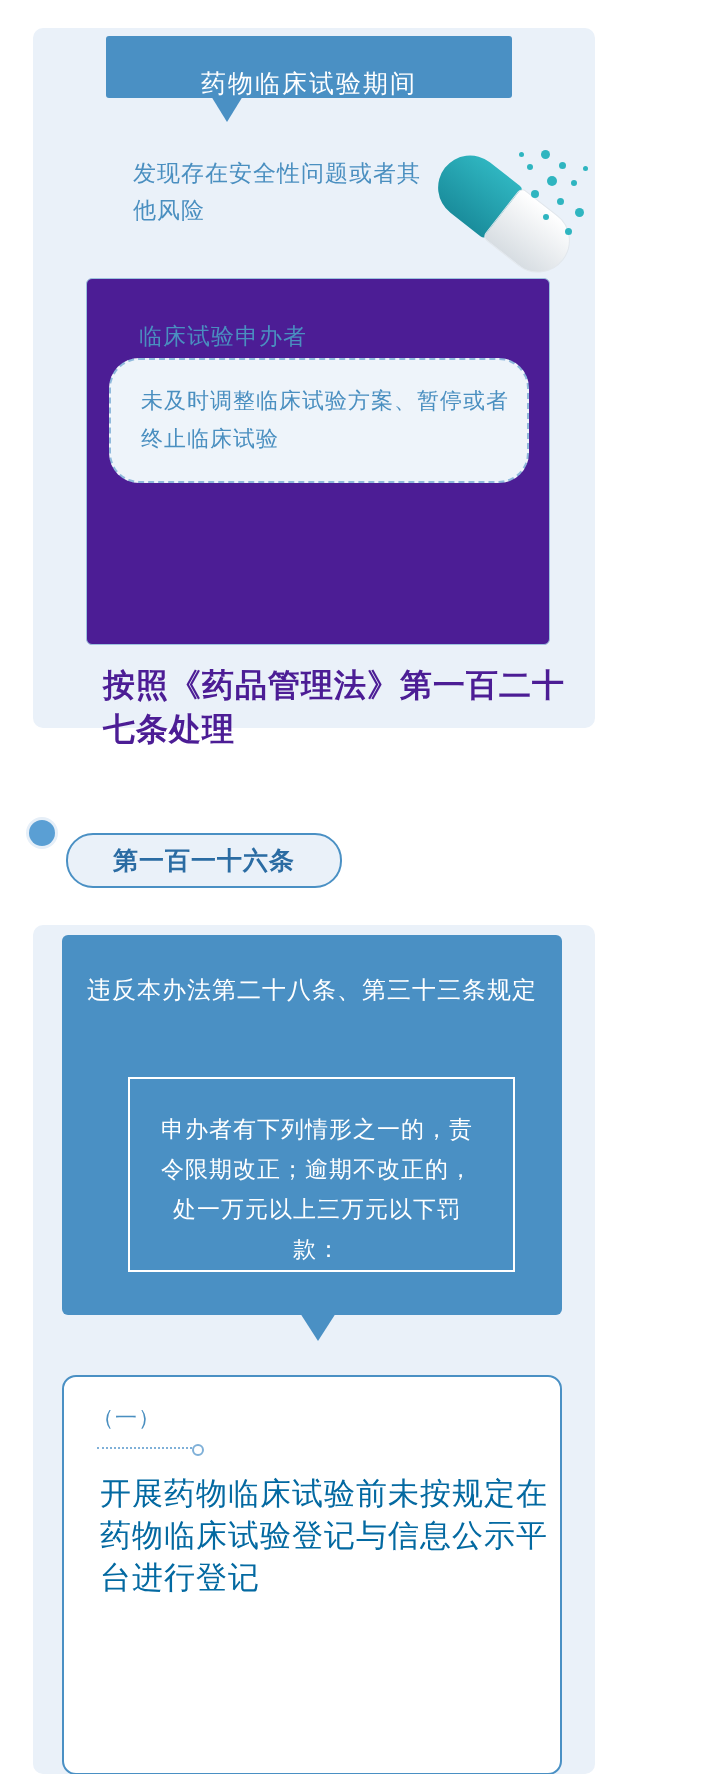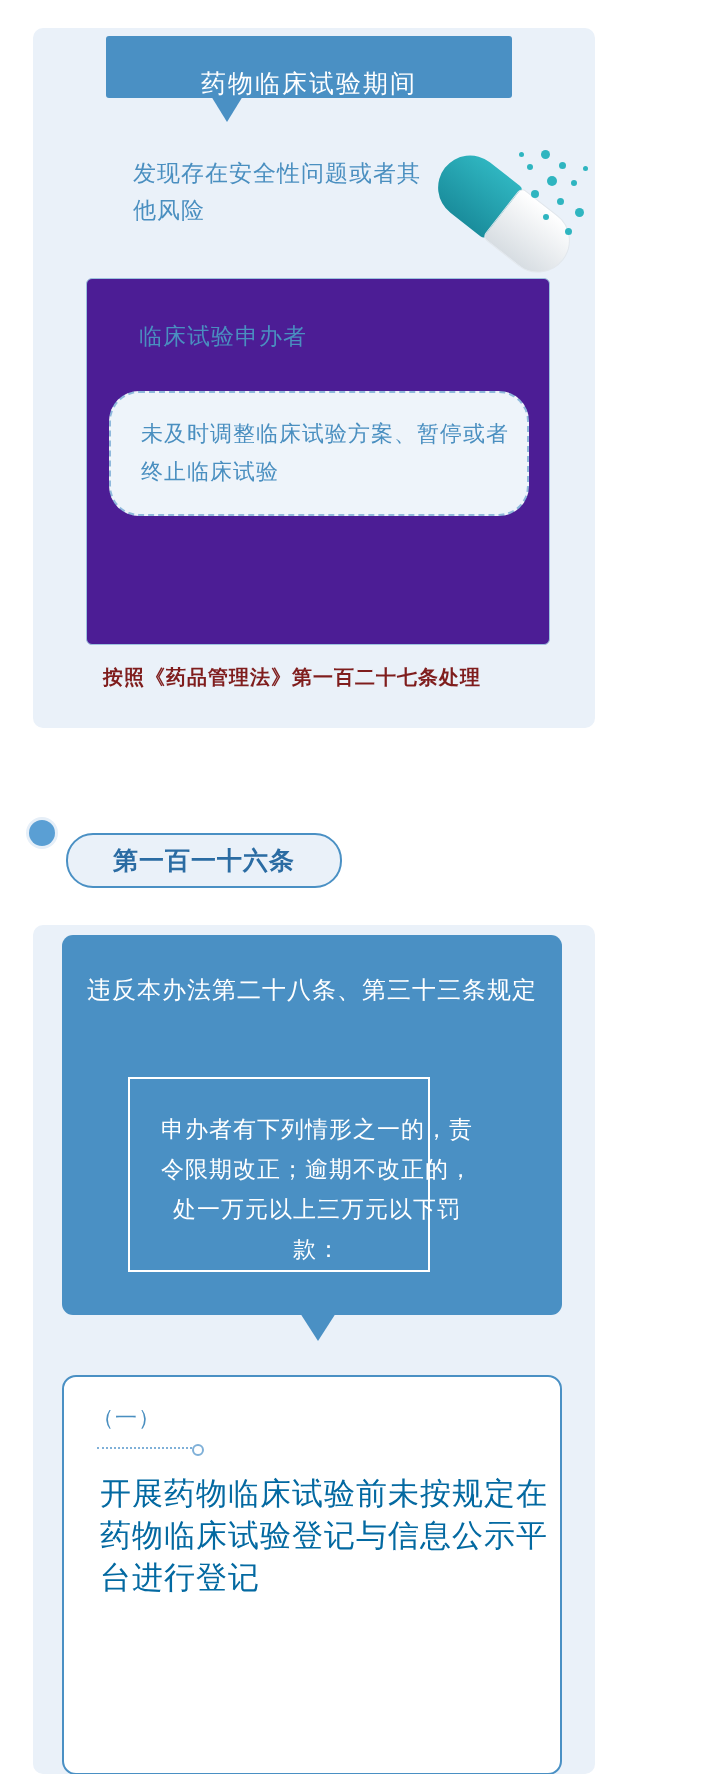--- a/index.html
+++ b/index.html
@@ -142,32 +142,32 @@
     background: #eef4fa;
   }
   .dashed-box .txt {
     position: absolute;
     left: 30px;
     font-size: 22px;
     line-height: 38px;
     color: #4a8fc0;
     letter-spacing: 1px;
   }
-  .dashed-1 { top: 112px; width: 420px; height: 125px; }
+  .dashed-1 { top: 79px; width: 420px; height: 125px; }
   .dashed-1 .txt { top: 22px; width: 370px; }
   .dashed-2 { top: 251px; width: 420px; height: 60px; }
   .dashed-2 .txt { top: 9px; width: 380px; }
 
   .footline {
     position: absolute;
     left: 70px;
     top: 636px;
-    font-size: 20px;
+    font-size: 32px;
     font-weight: bold;
-    color: #7f1d1d;
+    color: #4c1d95;
     letter-spacing: 1px;
   }
 
   
   .art-tab {
     position: absolute;
     left: 66px;
     top: 833px;
     width: 276px;
     height: 55px;
@@ -205,21 +205,21 @@
     background: #eaf1f9;
     border-radius: 10px;
   }
   .blue-panel {
     position: absolute;
     left: 29px;
     top: 10px;
     width: 500px;
     height: 380px;
     background: #4a90c4;
-    border-radius: 11px;
+    border-radius: 6px;
   }
   .blue-panel .tail {
     position: absolute;
     left: 238px;
     bottom: -26px;
     width: 0;
     height: 0;
     border-left: 18px solid transparent;
     border-right: 18px solid transparent;
     border-top: 28px solid #4a90c4;
@@ -232,21 +232,21 @@
     text-align: center;
     font-size: 24px;
     line-height: 38px;
     color: #ffffff;
     letter-spacing: 1px;
   }
   .bp-inner {
     position: absolute;
     left: 66px;
     top: 142px;
-    width: 302px;
+    width: 387px;
     height: 195px;
     border: 2px solid #ffffff;
     box-sizing: border-box;
   }
   .bp-inner .txt {
     position: absolute;
     left: 22px;
     top: 30px;
     width: 330px;
     font-size: 23px;

